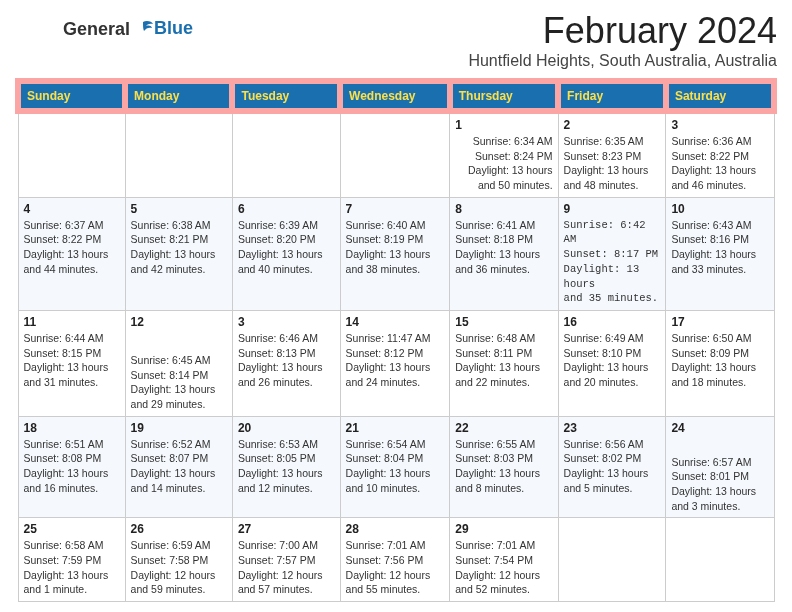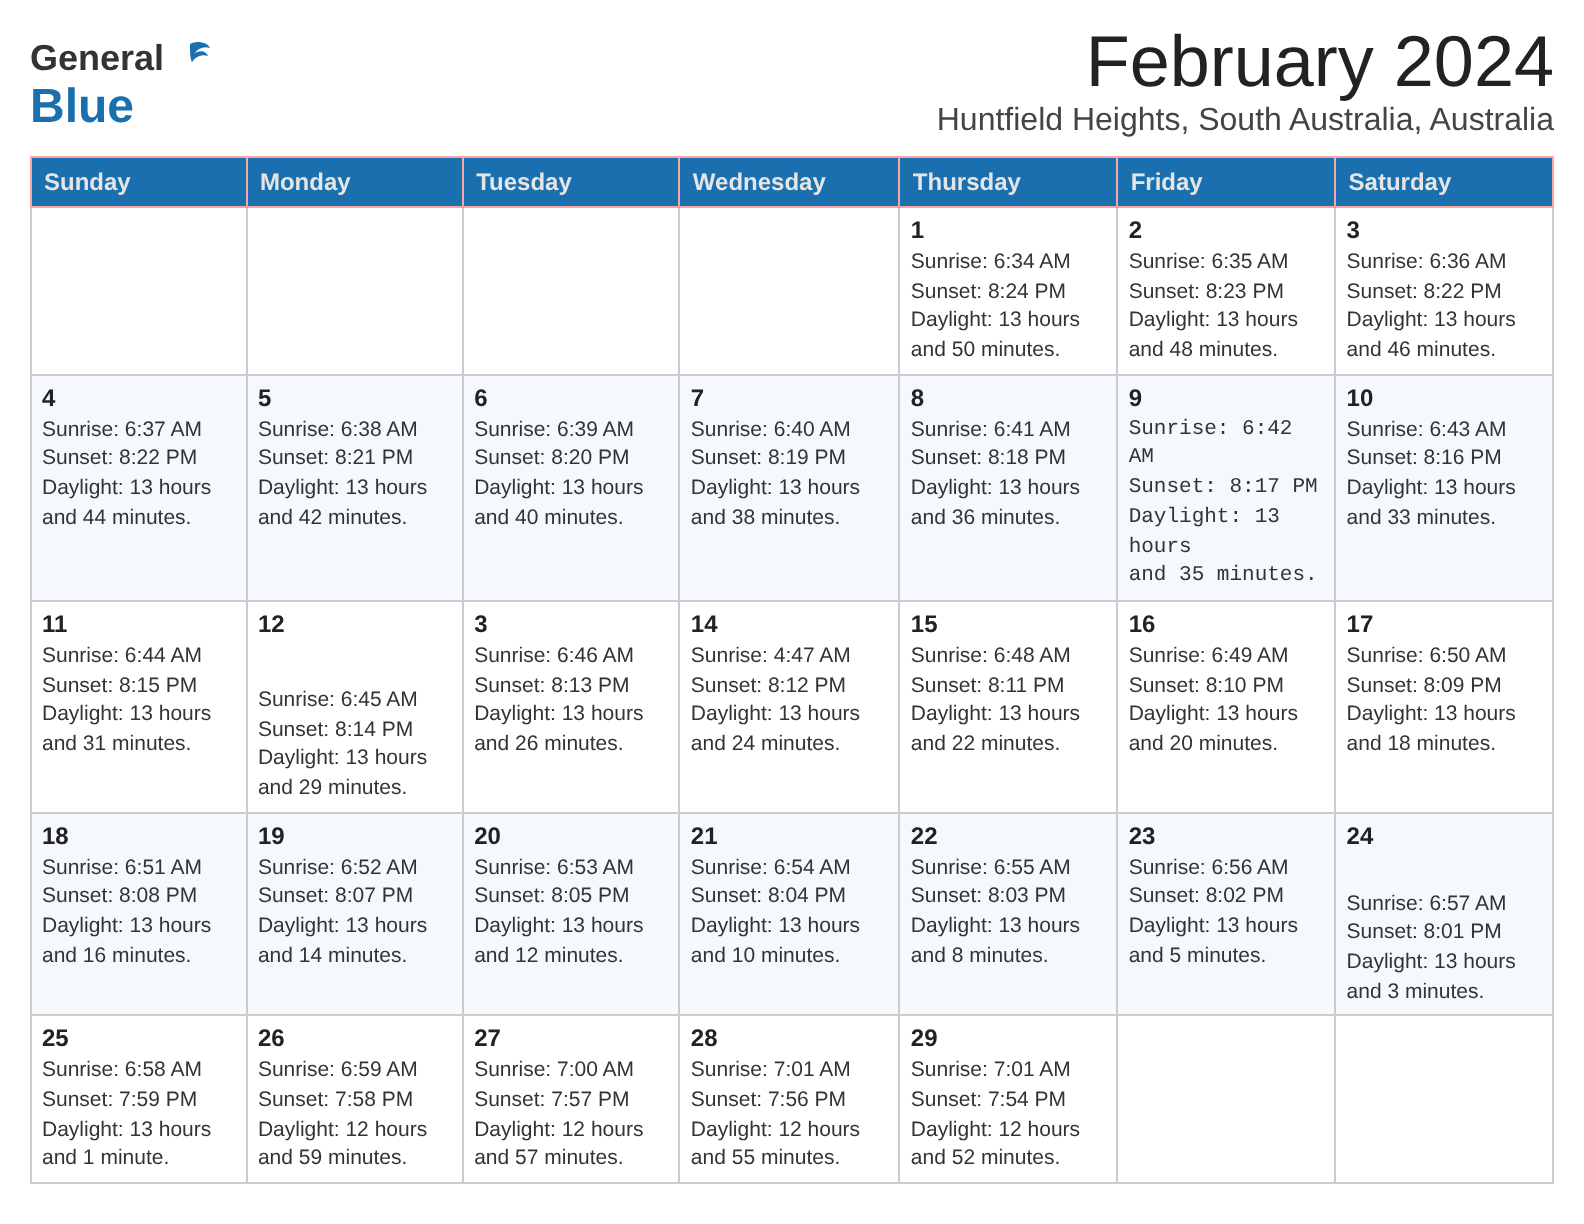--- a/index.html
+++ b/index.html
@@ -11,31 +11,32 @@
       padding: 10px 15px;
     }
     .header-section {
       display: flex;
       align-items: flex-start;
       justify-content: space-between;
       margin-bottom: 8px;
     }
     .logo {
       display: flex;
-      flex-direction: column;
+      flex-direction: row;
       align-items: flex-start;
       margin-top: 8px;
+      margin-left: 48px;
     }
     .logo-general {
       font-size: 18px;
       font-weight: bold;
       color: #333;
     }
     .logo-blue {
-      font-size: 24px;
+      font-size: 18px;
       font-weight: bold;
       color: #1a6faf;
     }
     .logo-top {
       display: flex;
       align-items: center;
       gap: 2px;
     }
     .title-section {
       text-align: right;
@@ -50,26 +51,26 @@
       color: #444;
       font-weight: normal;
     }
     .calendar-table {
       width: 100%;
       border-collapse: collapse;
       font-size: 11px;
     }
     .calendar-table thead tr th {
       background-color: #1a6faf;
-      color: #e5e5e5;
+      color: #fde047;
       text-align: left;
       padding: 5px 6px;
       font-size: 12px;
       font-weight: bold;
-      border: 1px solid #fca5a5;
+      border: 6px solid #fca5a5;
     }
     .calendar-table tbody tr td {
       border: 1px solid #ccc;
       vertical-align: top;
       padding: 4px 5px;
       width: 113px;
       min-height: 70px;
       background: #fff;
     }
     .calendar-table tbody tr:nth-child(even) td {
@@ -122,21 +123,21 @@
       </tr>
   </thead>
   <tbody id="calendar-body">
   <tr>
         <td class="empty-cell"></td>
         <td class="empty-cell"></td>
         <td class="empty-cell"></td>
         <td class="empty-cell"></td>
         <td>
           <div class="day-number">1</div>
-          <div class="day-info" style="white-space: pre-line;">Sunrise: 6:34 AM
+          <div class="day-info" style="white-space: pre-line; text-align: right;">Sunrise: 6:34 AM
 Sunset: 8:24 PM
 Daylight: 13 hours
 and 50 minutes.</div>
         </td>
         <td>
           <div class="day-number">2</div>
           <div class="day-info" style="white-space: pre-line;">Sunrise: 6:35 AM
 Sunset: 8:23 PM
 Daylight: 13 hours
 and 48 minutes.</div>
@@ -217,21 +218,21 @@
         </td>
         <td>
           <div class="day-number">3</div>
           <div class="day-info" style="white-space: pre-line;">Sunrise: 6:46 AM
 Sunset: 8:13 PM
 Daylight: 13 hours
 and 26 minutes.</div>
         </td>
         <td>
           <div class="day-number">14</div>
-          <div class="day-info" style="white-space: pre-line;">Sunrise: 4:47 AM
+          <div class="day-info" style="white-space: pre-line;">Sunrise: 11:47 AM
 Sunset: 8:12 PM
 Daylight: 13 hours
 and 24 minutes.</div>
         </td>
         <td>
           <div class="day-number">15</div>
           <div class="day-info" style="white-space: pre-line;">Sunrise: 6:48 AM
 Sunset: 8:11 PM
 Daylight: 13 hours
 and 22 minutes.</div>

